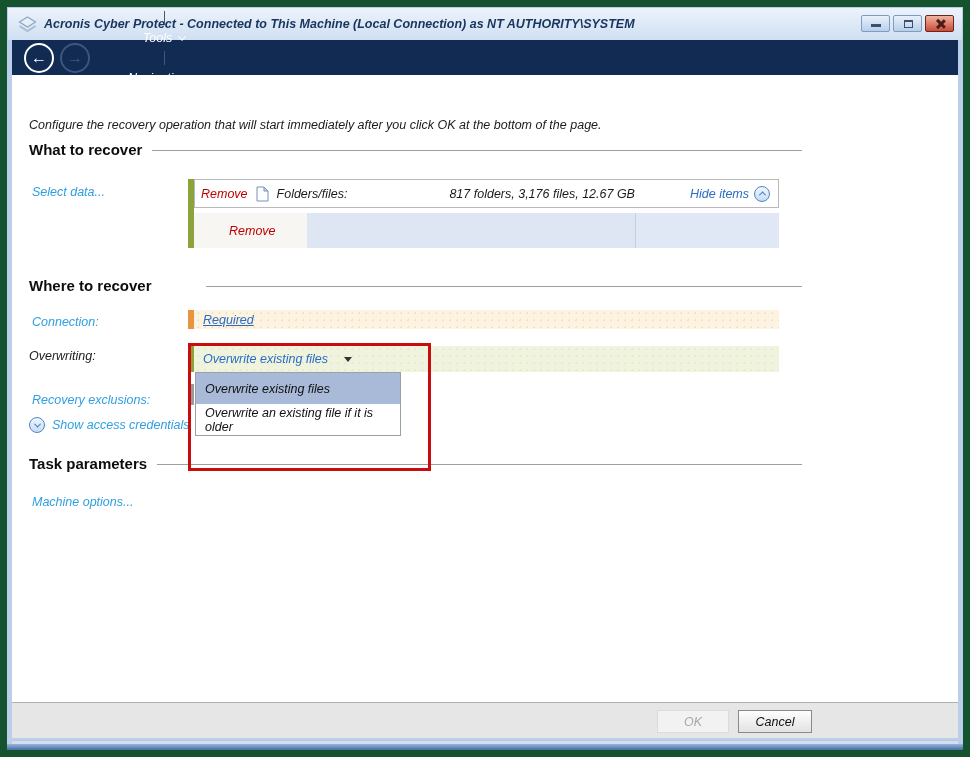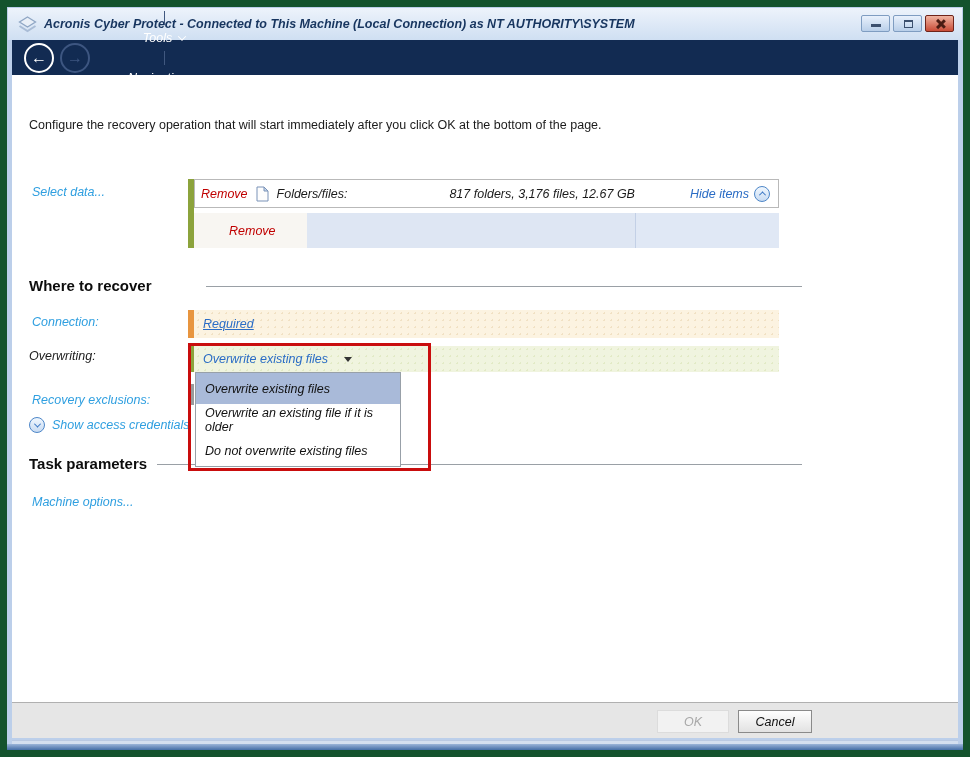--- a/index.html
+++ b/index.html
@@ -28,21 +28,21 @@
   .navcircle.disabled{border-color:#3d5681;color:#3d5681;margin-left:6px;}
   .menu-items{display:flex;align-items:center;margin-left:26px;flex-direction:column;}
   .menu-item{display:flex;align-items:center;color:#fff;font-style:italic;font-size:12.5px;padding:6px 12px;cursor:pointer;}
   .chev{display:inline-block;width:6px;height:6px;border-right:1.6px solid currentColor;border-bottom:1.6px solid currentColor;
     transform:rotate(45deg) translate(-1px,-1px);margin-left:7px;}
   .mdiv{width:1px;height:14px;background:#40587f;margin:0 4px;}
 
   
   .content{position:absolute;left:5px;top:68px;right:5px;height:663px;background:#fff;}
   .page-title{position:absolute;left:17px;top:7px;font-size:27px;font-weight:300;color:#3c3c3c;}
-  .page-subtitle{position:absolute;left:17px;top:43px;font-size:12.5px;color:#1b1b1b;}
+  .page-subtitle{position:absolute;left:17px;top:43px;font-size:12.5px;font-style:italic;color:#1b1b1b;}
   .sect{position:absolute;left:17px;width:773px;display:flex;align-items:center;}
   .sect .h{font-size:15px;font-weight:bold;color:#0d0d0d;white-space:nowrap;}
   .sect .line{flex:1;border-top:1px solid #9aa0a6;margin-left:10px;margin-top:2px;}
   .label-blue{font-style:italic;font-size:12.5px;color:#2f9fe0;cursor:pointer;}
   .label-black{font-style:italic;font-size:12.5px;color:#1b1b1b;}
   .link{font-style:italic;font-size:12.5px;color:#2a6cc5;cursor:pointer;}
   .link.u{text-decoration:underline;}
 
   
   .panel{position:absolute;left:176px;top:104px;width:591px;height:77px;}
@@ -58,21 +58,21 @@
   .chev-down{transform:rotate(45deg) translate(-1px,-1px);}
   .prow2{position:absolute;left:6px;top:34px;right:0;height:35px;display:flex;}
   .p2c1{width:113px;background:#f8f6f2;display:flex;align-items:center;padding-left:35px;}
   .p2c2{flex:1;background:#dee6f3;}
   .p2c3{width:144px;background:#e0e8f5;border-left:1px solid #c3d0e6;}
   .remove-link{font-style:italic;font-size:12.5px;color:#c00000;cursor:pointer;}
 
   
   .frow{position:absolute;left:176px;width:591px;display:flex;align-items:center;}
   .vbar{width:6px;align-self:stretch;flex:0 0 auto;}
-  .dest-row{top:235px;height:28px;background:#fcf3e1;
+  .dest-row{top:235px;height:19px;background:#fcf3e1;
     background-image:radial-gradient(#f1e1c4 1px,transparent 1px);background-size:7px 7px;}
   .dest-row .vbar{background:#e8953f;}
   .ovr-row{top:271px;height:26px;background:#f0f4df;
     background-image:radial-gradient(#e2eac6 1px,transparent 1px);background-size:7px 7px;z-index:10;}
   .ovr-row .vbar{background:#8ca33c;}
   .caret-down{display:inline-block;width:0;height:0;border-left:4px solid transparent;border-right:4px solid transparent;
     border-top:5px solid #333;margin-left:16px;}
   .default-row{top:412px;height:23px;background:#fff;}
   .default-row .vbar{background:#8ca33c;}
 
@@ -149,20 +149,24 @@
           <span>Help</span>
           <span class="chev"></span>
         </div>
     </div>
   </div>
 
   <div class="content">
 
     <div class="page-subtitle">Configure the recovery operation that will start immediately after you click OK at the bottom of the page.</div>
 
+    <div class="sect" style="top:66px;">
+      <span class="h">What to recover</span>
+      <span class="line"></span>
+    </div>
 
     <div class="label-blue" style="position:absolute;left:20px;top:110px;">Select data...</div>
 
     <div class="panel">
       <div class="gbar"></div>
       <div class="prow1">
         <span class="remove-link">Remove</span>
         <svg class="doc" width="13" height="16" viewBox="0 0 13 16">
           <path d="M1 1 H8 L12 5 V15 H1 Z" fill="#fdfdfd" stroke="#7a93b8"></path>
           <path d="M8 1 L12 5 H8 Z" fill="#c9d9ee" stroke="#7a93b8"></path>
@@ -199,21 +203,20 @@
       <span class="vbar"></span>
       <span class="link" style="margin-left:9px;">Overwrite existing files</span>
       <span class="caret-down"></span>
     </div>
 
     <div class="gray-marker"></div>
 
     <div class="dropdown">
       <div class="dd-item sel">Overwrite existing files</div>
       <div class="dd-item">Overwrite an existing file if it is older</div>
-      <div class="dd-item">Do not overwrite existing files</div>
     </div>
 
     <div class="red-rect"></div>
 
     <div class="label-blue" style="position:absolute;left:20px;top:318px;">Recovery exclusions:</div>
 
     <div class="showcred">
       <span class="circle-btn">
           <span class="chev2 chev-down"></span>
         </span>

